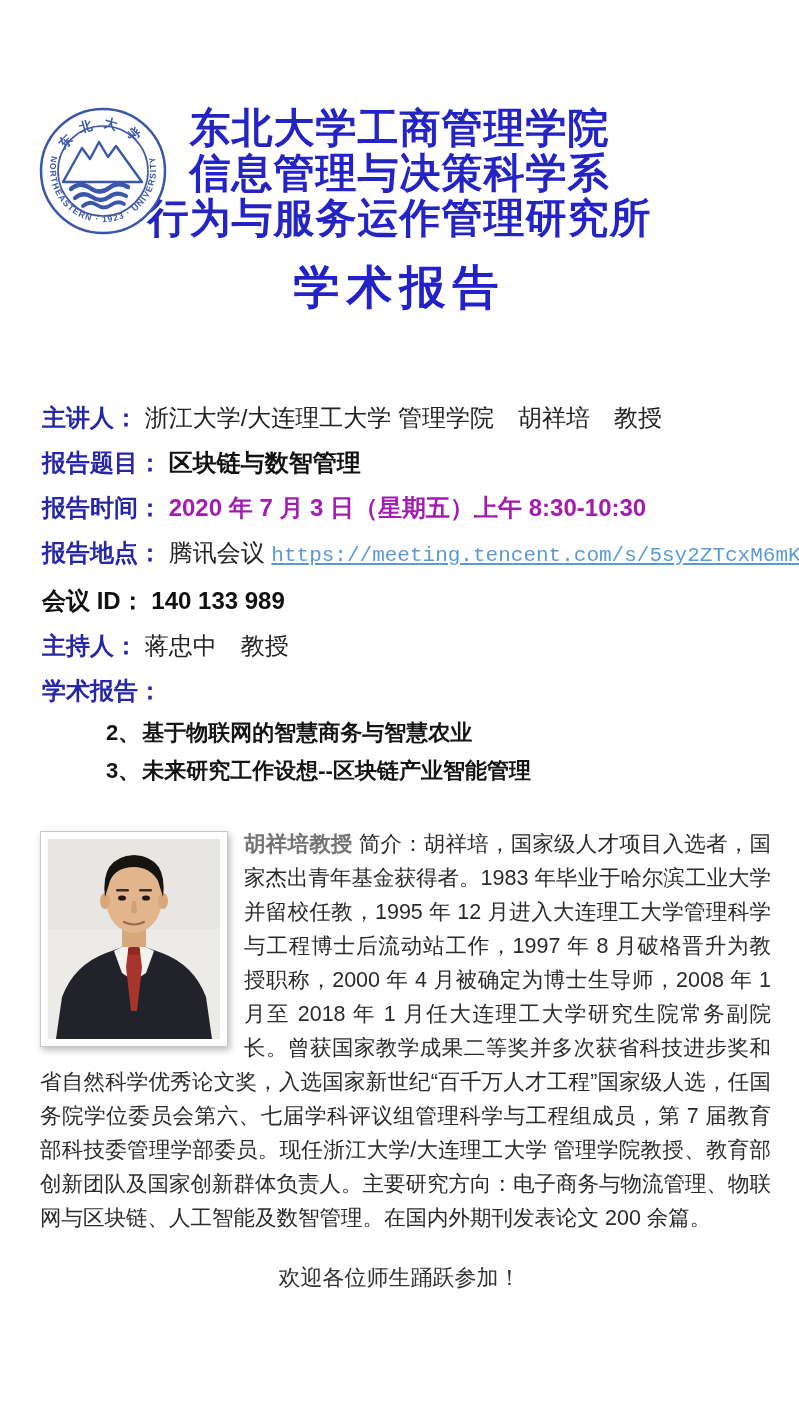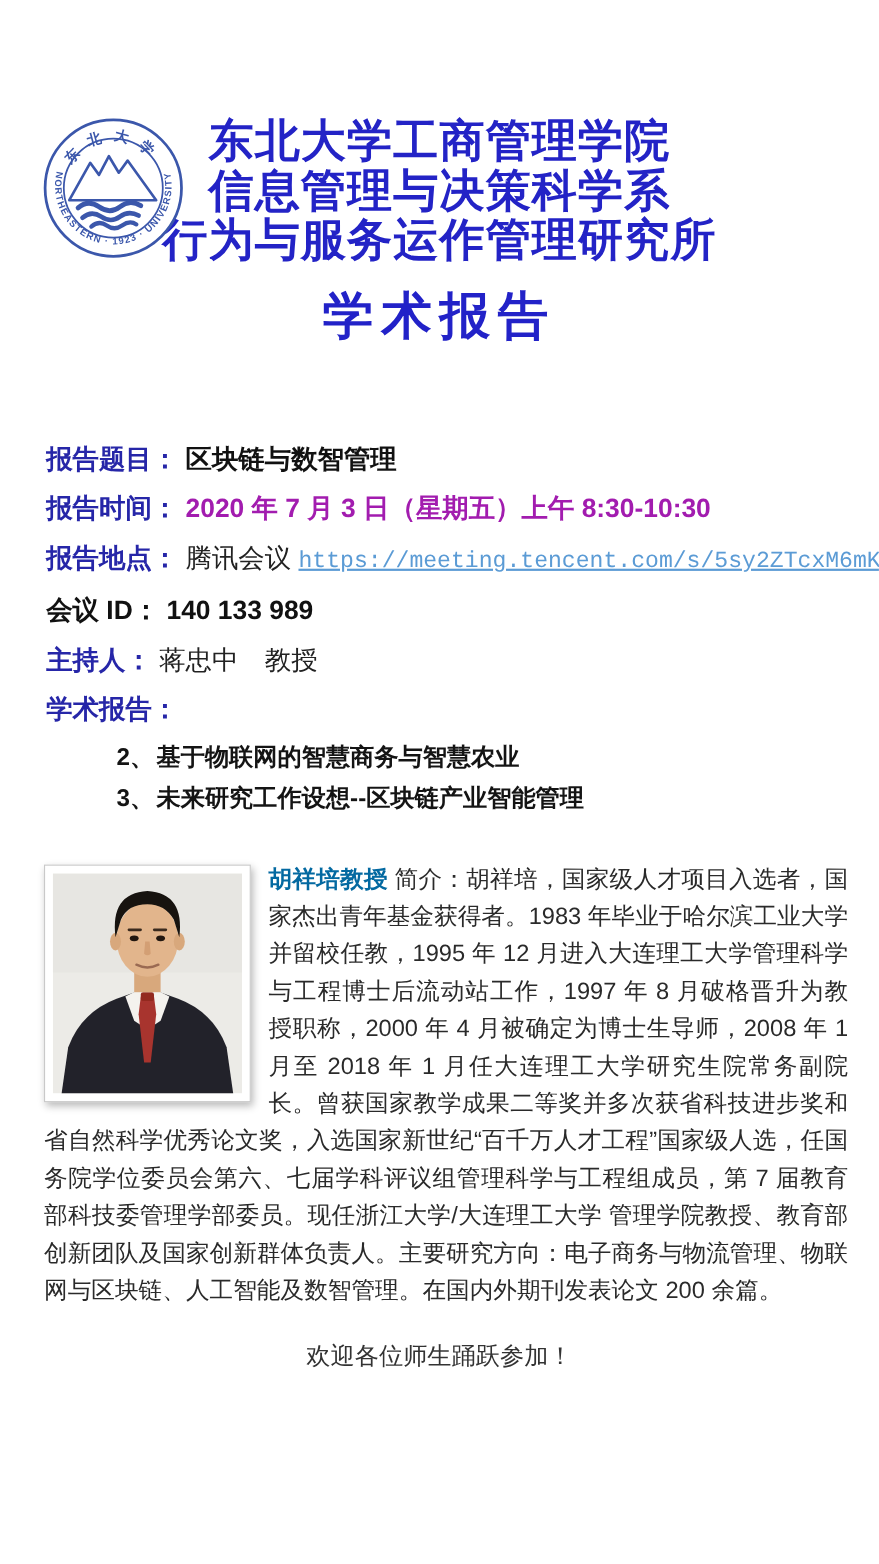--- a/index.html
+++ b/index.html
@@ -67,21 +67,21 @@
   .photo-frame {
     float: left;
     width: 188px; height: 216px;
     background: #ffffff;
     border: 1px solid #c9c9c9;
     padding: 7px;
     margin: 4px 16px 6px 0;
     box-shadow: 2px 3px 7px rgba(0,0,0,0.28);
   }
   .photo-frame svg { display:block; width: 172px; height: 200px; }
-  .bio-name { font-weight: bold; color: #0369a1; }
+  .bio-name { font-weight: bold; color: #737373; }
 
   
   .closing {
     margin: 28px 0 0 0;
     text-align: center;
     font-size: 22px;
     color: #333;
   }
 </style>
 </head>
@@ -118,20 +118,24 @@
       <div>东北大学工商管理学院</div>
       <div>信息管理与决策科学系</div>
       <div>行为与服务运作管理研究所</div>
     </div>
   </header>
 
   <h1 class="event-title">学术报告</h1>
 
   <main class="details">
     <div class="detail-row">
+      <span class="lbl">主讲人：</span>
+      <span class="val-kai">浙江大学/大连理工大学 管理学院　胡祥培　教授</span>
+    </div>
+    <div class="detail-row">
       <span class="lbl">报告题目：</span>
       <span class="val-bold">区块链与数智管理</span>
     </div>
     <div class="detail-row">
       <span class="lbl">报告时间：</span>
       <span class="val-red">2020 年 7 月 3 日（星期五）上午 8:30-10:30</span>
     </div>
     <div class="detail-row">
       <span class="lbl">报告地点：</span>
       <span class="val-kai">腾讯会议 </span>

